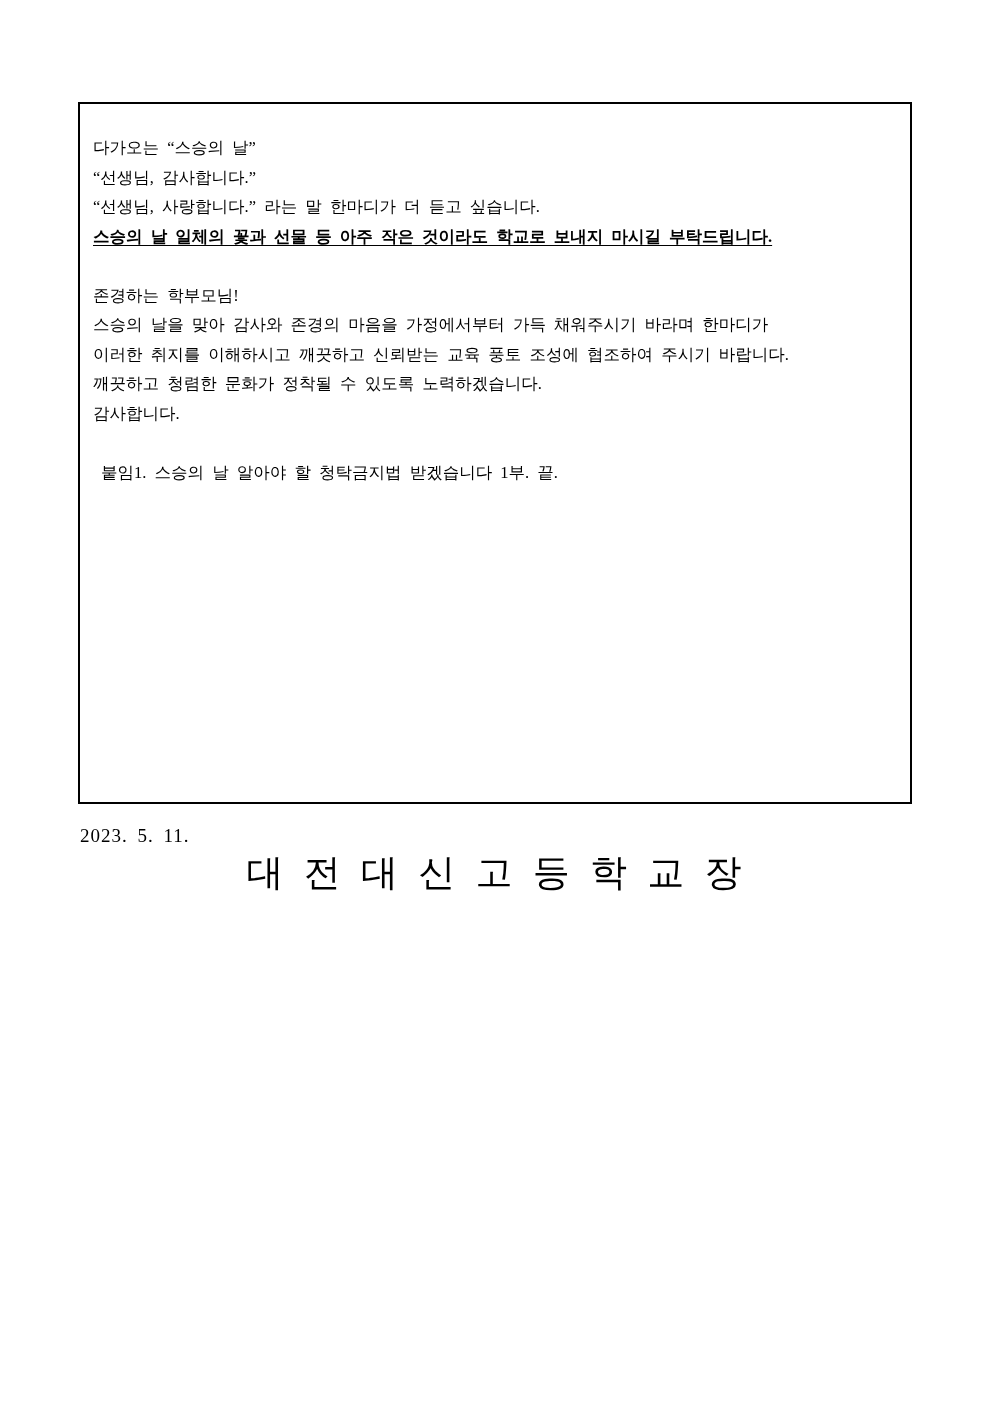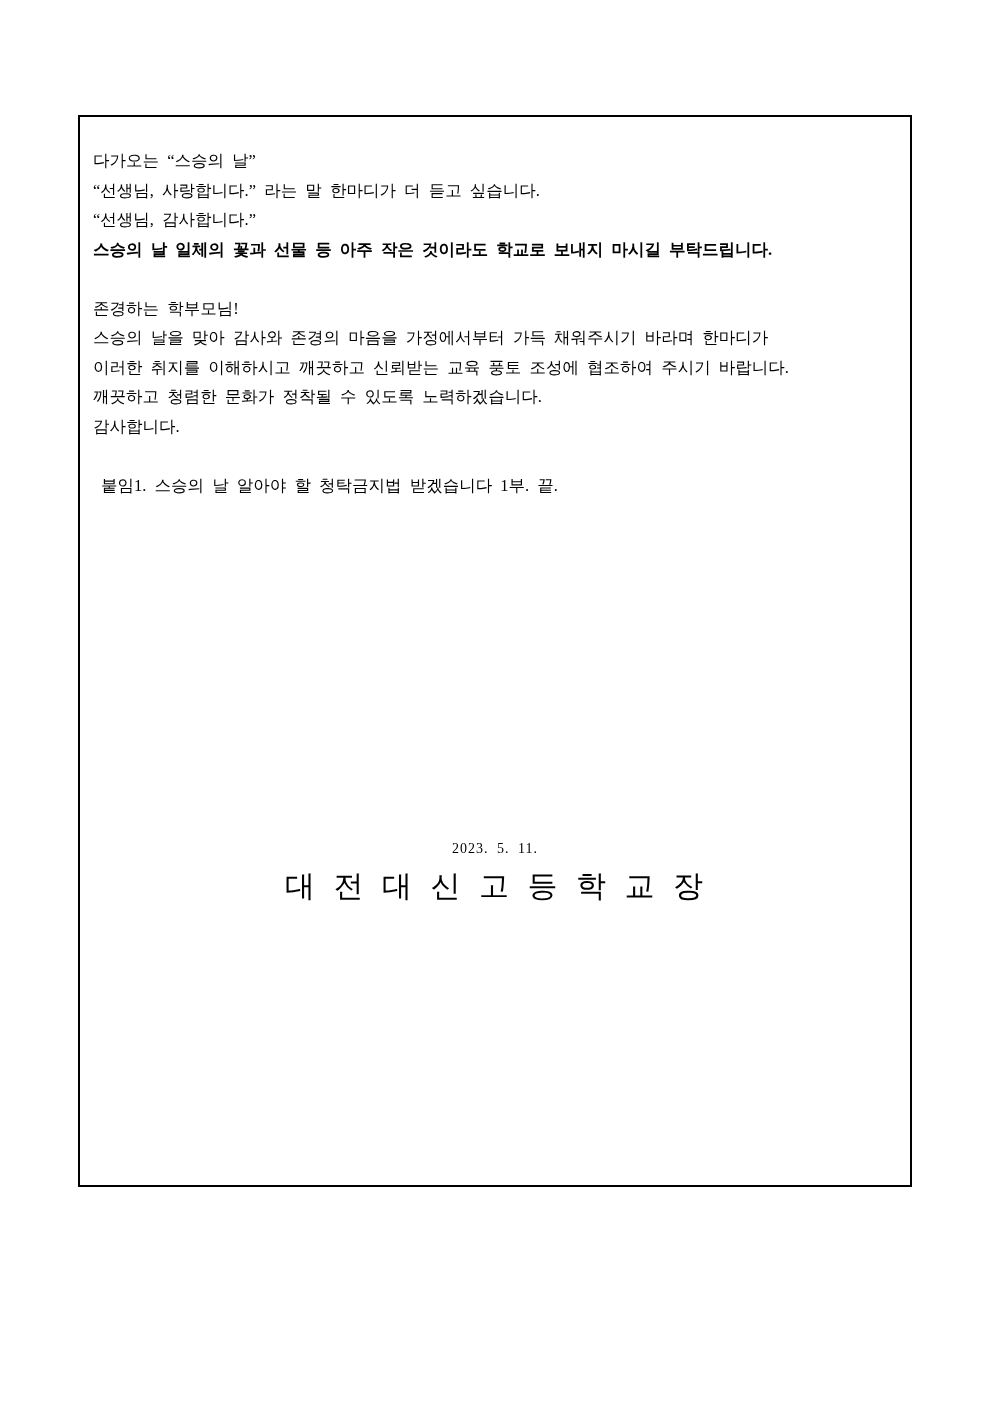--- a/index.html
+++ b/index.html
@@ -13,75 +13,76 @@
   }
   .page {
     position: absolute;
     left: 0; top: 0;
     width: 992px; height: 1403px;
     background: #ffffff;
   }
   .frame {
     position: absolute;
     left: 78px;
-    top: 115px;
+    top: 102px;
     width: 834px;
-    height: 1072px;
+    height: 702px;
     border: 2px solid #000000;
     box-sizing: border-box;
     background: #ffffff;
   }
   .body-text {
     position: absolute;
     left: 13px;
     top: 29px;
     right: 4px;
     font-size: 16.5px;
     line-height: 29.5px;
     word-spacing: 4px;
     white-space: nowrap;
     color: #000000;
   }
   .line { height: 29.5px; overflow: visible; }
   .blank { height: 29.5px; }
   .emphasis {
     font-weight: bold;
+    text-decoration: underline;
     text-underline-offset: 3px;
   }
   .attach { padding-left: 8px; }
   .date-line {
     position: absolute;
     left: 0; right: 0;
     top: 720px;
-    text-align: center;
-    font-size: 14px;
+    text-align: left;
+    font-size: 19px;
     letter-spacing: 1px;
     word-spacing: 4px;
     line-height: 24px;
   }
   .signature-line {
     position: absolute;
     left: 0; right: 0;
     top: 749px;
     text-align: center;
-    font-size: 30px;
+    font-size: 37px;
     letter-spacing: 2px;
     word-spacing: 7px;
     line-height: 40px;
   }
 </style>
 </head>
 <body>
 
 <div class="page">
   <div class="frame">
     <div class="body-text">
       <div class="line">다가오는 “스승의 날”</div>
+      <div class="line">“선생님, 감사합니다.”</div>
       <div class="line">“선생님, 사랑합니다.” 라는 말 한마디가 더 듣고 싶습니다.</div>
-      <div class="line">“선생님, 감사합니다.”</div>
       <div class="line emphasis">스승의 날 일체의 꽃과 선물 등 아주 작은 것이라도 학교로 보내지 마시길 부탁드립니다.</div>
 
       <div class="line blank"></div>
 
       <div class="line">존경하는 학부모님!</div>
       <div class="line">스승의 날을 맞아 감사와 존경의 마음을 가정에서부터 가득 채워주시기 바라며 한마디가</div>
       <div class="line">이러한 취지를 이해하시고 깨끗하고 신뢰받는 교육 풍토 조성에 협조하여 주시기 바랍니다.</div>
       <div class="line">깨끗하고 청렴한 문화가 정착될 수 있도록 노력하겠습니다.</div>
       <div class="line">감사합니다.</div>
 

